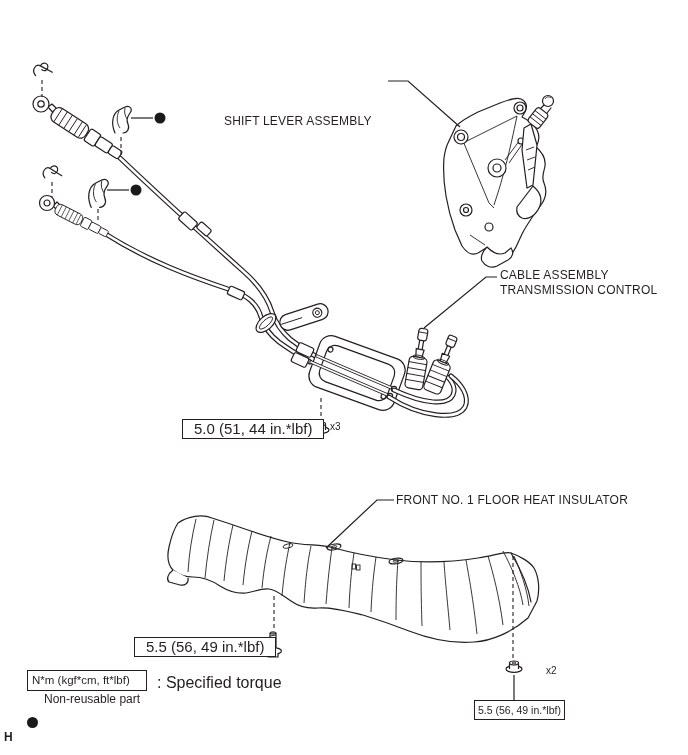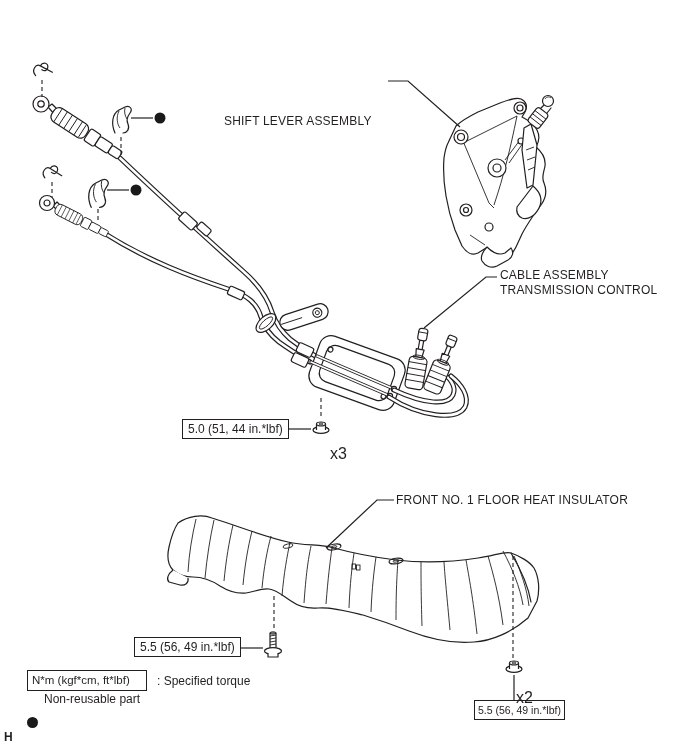--- a/index.html
+++ b/index.html
@@ -4,29 +4,29 @@
 <style>
   html,body{margin:0;padding:0;background:#fff;}
   .canvas{
     position:relative;width:688px;height:755px;background:#ffffff;
     font-family:"Liberation Sans", sans-serif;color:#231f20;overflow:hidden;
   }
   .art{position:absolute;left:0;top:0;}
   .label{position:absolute;font-size:12px;letter-spacing:.2px;white-space:nowrap;line-height:15px;}
   .torque-box{
     position:absolute;border:1.3px solid #231f20;background:#fff;
-    font-size:12px;line-height:14px;padding:2px 5px;white-space:nowrap;box-sizing:border-box;
+    font-size:15px;line-height:14px;padding:2px 11px;white-space:nowrap;box-sizing:border-box;
   }
   .torque-box.small{font-size:10.5px;padding:2px 3px;}
-  .count{position:absolute;font-size:16px;white-space:nowrap;margin-top:24px;}
+  .count{position:absolute;font-size:10px;white-space:nowrap;}
   .legend-box{
     position:absolute;left:27px;top:670px;width:120px;height:21px;border:1.3px solid #231f20;
     background:#fff;font-size:11.5px;line-height:18px;padding:0 4px;box-sizing:border-box;white-space:nowrap;
   }
-  .legend-desc{position:absolute;left:157px;top:674px;font-size:12px;white-space:nowrap;}
+  .legend-desc{position:absolute;left:157px;top:674px;font-size:16px;white-space:nowrap;}
   .nr-dot{position:absolute;left:27px;top:717px;width:11px;height:11px;border-radius:50%;background:#1a1a1a;}
   .nr-text{position:absolute;left:44px;top:692px;font-size:12px;white-space:nowrap;}
   .corner-mark{position:absolute;left:4px;top:730px;font-size:12px;font-weight:bold;}
   svg .ln{stroke:#231f20;stroke-width:1.2;fill:none;stroke-linecap:round;stroke-linejoin:round;}
   svg .lnf{stroke:#231f20;stroke-width:1.2;fill:#ffffff;stroke-linejoin:round;}
   svg .thin{stroke:#231f20;stroke-width:0.9;fill:none;}
   svg .tube-o{stroke:#231f20;stroke-width:5;fill:none;stroke-linecap:round;}
   svg .tube-i{stroke:#ffffff;stroke-width:2.6;fill:none;stroke-linecap:round;}
   svg .rod-o{stroke:#231f20;stroke-width:3.4;fill:none;stroke-linecap:round;}
   svg .rod-i{stroke:#ffffff;stroke-width:1.6;fill:none;stroke-linecap:round;}
@@ -287,21 +287,21 @@
   </div>
   <span class="count" style="left:330px;top:421px;">x3</span>
 
   <div class="torque-box" style="left:134px;top:637px;">
     <span>5.5 (56, 49 in.*lbf)</span>
   </div>
 
   <div class="torque-box small" style="left:474px;top:700px;">
     <span>5.5 (56, 49 in.*lbf)</span>
   </div>
-  <span class="count" style="left:516px;top:665px;">x2</span>
+  <span class="count" style="left:546px;top:665px;">x2</span>
 
   <div class="legend-box">N*m (kgf*cm, ft*lbf)</div>
   <div class="legend-desc">: Specified torque</div>
 
   <span class="nr-dot"></span>
   <span class="nr-text">Non-reusable part</span>
 
   <div class="corner-mark">H</div>
 </div>
 

